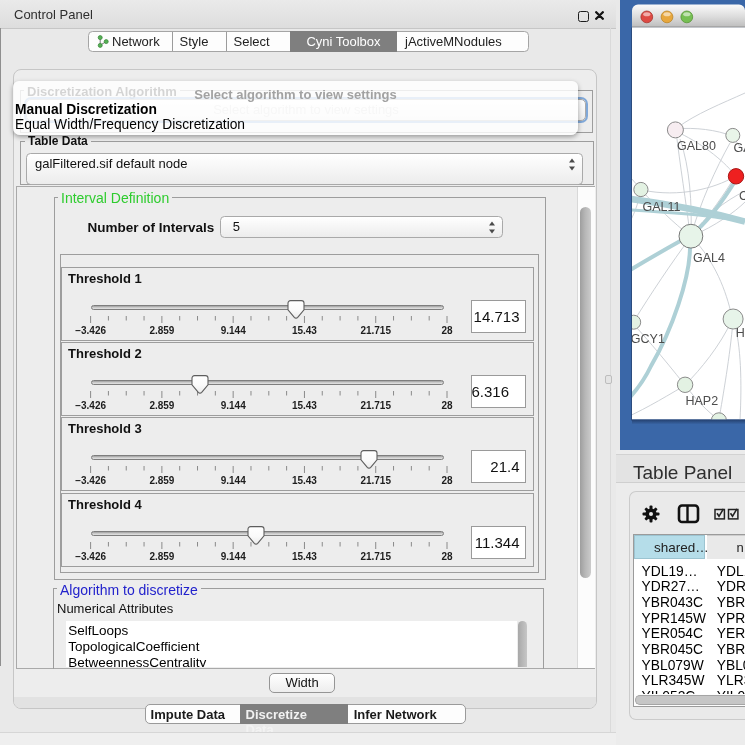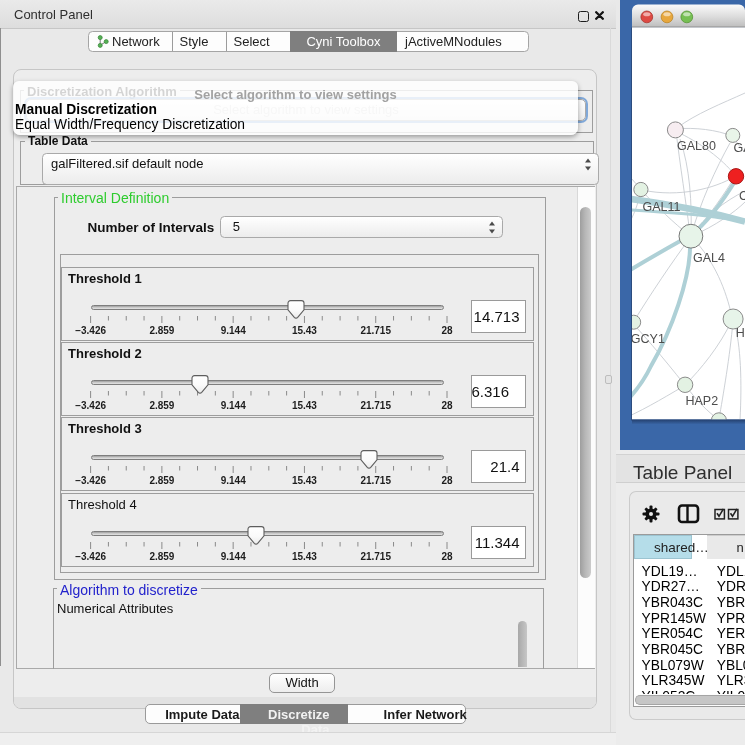--- a/index.html
+++ b/index.html
@@ -1,18 +1,18 @@
 <!DOCTYPE html>
 <html><head><meta charset="utf-8">
 <style>
 * { margin:0; padding:0; font-family:"Liberation Sans", sans-serif; }
 html,body { width:745px; height:745px; }
 #root { position:relative; width:745px; height:745px; background:#e9e9e9; overflow:hidden; }
 .tabtxt { position:absolute; top:33.5px; font-size:13px; font-weight:normal; color:#222; }
-.btabtxt { position:absolute; top:707px; font-size:13px; font-weight:bold; text-align:right; }
+.btabtxt { position:absolute; top:707px; font-size:13px; font-weight:bold; text-align:left;margin-left:6px; }
 .combo { position:absolute; background:linear-gradient(180deg,#ffffff,#ececec); border:1px solid #a9a9a9; border-radius:4.5px; box-sizing:border-box; font-size:13px; color:#111; line-height:19px; }
 </style></head>
 <body>
 <div id="root">
 
 <div style="position:absolute;left:0;top:0;width:616px;height:28px;background:linear-gradient(180deg,#eaeaea,#dddddd);border-bottom:1px solid #c6c6c6"></div>
 <div style="position:absolute;left:14px;top:7px;font-size:13px;color:#2e2e2e">Control Panel</div>
 <div style="position:absolute;left:577.5px;top:10.5px;width:9px;height:9px;border:1.6px solid #1c1c1c;border-radius:2.5px"></div>
 <svg style="position:absolute;left:594.5px;top:11px;width:9px;height:9px" viewBox="0 0 9 9">
       <path d="M1.2,1.2 L7.8,7.8 M7.8,1.2 L1.2,7.8" stroke="#141414" stroke-width="2.3" stroke-linecap="round"></path>
@@ -34,21 +34,21 @@
 <div class="tabtxt" style="left:290px;width:107px;text-align:center;color:#fff">Cyni Toolbox</div>
 <div class="tabtxt" style="left:405px">jActiveMNodules</div>
 
 <div style="position:absolute;left:12.6px;top:68.6px;width:584.5px;height:640px;background:#ededed;border:1px solid #c6c6c6;border-radius:8px;box-sizing:border-box"></div>
 <div style="position:absolute;left:13.6px;top:697px;width:582.5px;height:11px;background:#e2e2e2;border-radius:0 0 7px 7px"></div>
 <div style="position:absolute;left:0px;top:28px;width:1px;height:638px;background:#8f8f8f"></div>
 <div style="position:absolute;left:610px;top:28px;width:1px;height:704px;background:#dadada"></div>
 
 <div style="position:absolute;left:20px;top:140.5px;width:571.5px;height:42px;border:1px solid #9d9d9d"></div>
 <div style="position:absolute;left:25px;top:134px;font-size:12px;font-weight:bold;color:#111;background:#ededed;padding:0 3px">Table Data</div>
-<div class="combo" style="left:42px;top:153px;width:557px;height:32px">
+<div class="combo" style="left:26px;top:153px;width:557px;height:32px">
   <span style="padding-left:8px">galFiltered.sif default node</span>
   <svg style="position:absolute;right:6px;top:3.5px;width:8px;height:13px" viewBox="0 0 8 13">
         <path d="M4,0.5 L7,4.4 L1,4.4 z" fill="#4a4a4a"></path>
         <path d="M4,12.5 L7,8.6 L1,8.6 z" fill="#4a4a4a"></path>
       </svg>
 </div>
 
 <div style="position:absolute;left:16px;top:186px;width:579px;height:482.5px;border:1px solid #a9a9a9;box-sizing:border-box"></div>
 <div style="position:absolute;left:577px;top:187px;width:17.5px;height:480.5px;background:#fcfcfc;border-left:1px solid #d8d8d8;box-sizing:border-box"></div>
 <div style="position:absolute;left:579.5px;top:207px;width:11px;height:371px;background:linear-gradient(90deg,#9e9e9e,#b6b6b6 45%,#cbcbcb);border-radius:6px"></div>
@@ -192,21 +192,21 @@
           <stop offset="0" stop-color="#ffffff"></stop>
           <stop offset="0.55" stop-color="#fafafa"></stop>
           <stop offset="1" stop-color="#ebebeb"></stop>
         </linearGradient>
       </defs>
       <path d="M3.5,0.6 L14.5,0.6 A2.5,2.5 0 0 1 17,3.1 L17,9.8 L10.7,17.4 A2.3,2.3 0 0 1 7.3,17.4 L1,9.8 L1,3.1 A2.5,2.5 0 0 1 3.5,0.6 Z" fill="url(#th417)" stroke="#5d5d5d" stroke-width="1.1"></path>
     </svg>
 <div style="position:absolute;left:470.5px;top:450px;width:55px;height:33px;background:#fff;border:1px solid #9a9a9a;box-sizing:border-box;font-size:15px;color:#111;text-align:right;line-height:31px;padding-right:5px">21.4</div>
 
 <div style="position:absolute;left:61.3px;top:493px;width:471px;height:72px;border:1px solid #9d9d9d"></div>
-<div style="position:absolute;left:68px;top:497px;font-size:13px;font-weight:normal;color:#111">Threshold 4</div>
+<div style="position:absolute;left:68px;top:497px;font-size:13px;font-weight:bold;color:#111">Threshold 4</div>
 <div style="position:absolute;left:90.6px;top:530.8px;width:353px;height:5.5px;box-sizing:border-box;border:1px solid #7e7e7e;border-radius:3.5px;background:linear-gradient(180deg,#9e9e9e,#cecece 55%,#e3e3e3)"></div>
 <svg style="position:absolute;left:0px;top:541.5px;width:540px;height:9px" viewBox="0 0 540 9">
       <line x1="90.60" y1="0" x2="90.60" y2="7" stroke="#8a8a8a" stroke-width="1"></line>
       <line x1="108.42" y1="0" x2="108.42" y2="4.5" stroke="#8a8a8a" stroke-width="1"></line>
       <line x1="126.24" y1="0" x2="126.24" y2="4.5" stroke="#8a8a8a" stroke-width="1"></line>
       <line x1="144.06" y1="0" x2="144.06" y2="4.5" stroke="#8a8a8a" stroke-width="1"></line>
       <line x1="161.88" y1="0" x2="161.88" y2="7" stroke="#8a8a8a" stroke-width="1"></line>
       <line x1="179.70" y1="0" x2="179.70" y2="4.5" stroke="#8a8a8a" stroke-width="1"></line>
       <line x1="197.52" y1="0" x2="197.52" y2="4.5" stroke="#8a8a8a" stroke-width="1"></line>
       <line x1="215.34" y1="0" x2="215.34" y2="4.5" stroke="#8a8a8a" stroke-width="1"></line>
@@ -238,20 +238,23 @@
           <stop offset="1" stop-color="#ebebeb"></stop>
         </linearGradient>
       </defs>
       <path d="M3.5,0.6 L14.5,0.6 A2.5,2.5 0 0 1 17,3.1 L17,9.8 L10.7,17.4 A2.3,2.3 0 0 1 7.3,17.4 L1,9.8 L1,3.1 A2.5,2.5 0 0 1 3.5,0.6 Z" fill="url(#th493)" stroke="#5d5d5d" stroke-width="1.1"></path>
     </svg>
 <div style="position:absolute;left:470.5px;top:526px;width:55px;height:33px;background:#fff;border:1px solid #9a9a9a;box-sizing:border-box;font-size:15px;color:#111;text-align:right;line-height:31px;padding-right:5px">11.344</div>
 
 <div style="position:absolute;left:52.6px;top:588px;width:489px;height:80px;border:1px solid #9d9d9d;border-bottom:none"></div>
 <div style="position:absolute;left:57px;top:581.5px;font-size:14px;color:#2222cc;background:#ededed;padding:0 3px">Algorithm to discretize</div>
 <div style="position:absolute;left:57px;top:601px;font-size:13px;font-weight:normal;color:#111">Numerical Attributes</div>
+<div style="position:absolute;left:66.3px;top:620.5px;width:450.5px;height:46.5px;background:#fff;overflow:hidden">
+  <div style="padding:2px 0 0 2px;font-size:13.5px;color:#000;line-height:16.4px">SelfLoops<br>TopologicalCoefficient<br>BetweennessCentrality</div>
+</div>
 <div style="position:absolute;left:517.5px;top:620.5px;width:9.5px;height:46.5px;background:linear-gradient(90deg,#a8a8a8,#c6c6c6);border-radius:5px 5px 0 0"></div>
 
 <div style="position:absolute;left:269px;top:673px;width:66px;height:20px;background:linear-gradient(180deg,#ffffff,#ededed);border:1px solid #959595;border-radius:5px;box-sizing:border-box;font-size:13px;color:#111;text-align:center;line-height:18px">Width</div>
 
 <div style="position:absolute;left:144.6px;top:703.7px;width:321.7px;height:20px;background:#fdfdfd;border:1px solid #9a9a9a;border-radius:5px;box-sizing:border-box"></div>
 <div style="position:absolute;left:239.5px;top:703.7px;width:108.2px;height:20px;background:#7f7f7f"></div>
 <div class="btabtxt" style="left:144.6px;width:95px;color:#1a1a1a">Impute Data</div>
 <div class="btabtxt" style="left:239.5px;width:90px;color:#f2f2f2">Discretize Data</div>
 <div class="btabtxt" style="left:347.7px;width:119px;color:#1a1a1a">Infer Network</div>
 <div style="position:absolute;left:0;top:731.6px;width:620px;height:1px;background:#d6d6d6"></div>
@@ -378,21 +381,21 @@
 <line x1="10.5" y1="2.5" x2="10.5" y2="19" stroke="#111" stroke-width="2.4"></line>
 </svg>
 <svg style="position:absolute;left:713.5px;top:508px;width:26px;height:12px" viewBox="0 0 26 12">
 <rect x="1" y="1.5" width="9.4" height="9.4" fill="none" stroke="#222" stroke-width="1.5"></rect>
 <path d="M3,5.3 L5,8.3 L9.4,0.8" stroke="#222" stroke-width="1.6" fill="none"></path>
 <rect x="14.5" y="1.5" width="9.4" height="9.4" fill="none" stroke="#222" stroke-width="1.5"></rect>
 <path d="M16.5,5.3 L18.5,8.3 L22.9,0.8" stroke="#222" stroke-width="1.6" fill="none"></path>
 </svg>
 
 <div style="position:absolute;left:633px;top:534px;width:112px;height:172.5px;background:#fff;border:1px solid #9b9b9b;border-right:none;box-sizing:border-box"></div>
-<div style="position:absolute;left:634px;top:535px;width:58px;height:24.2px;background:#b5dde9;border:1px solid #9cc4d1;box-sizing:border-box;font-size:13.5px;color:#222;line-height:23px;padding-left:19px">shared…</div>
+<div style="position:absolute;left:634px;top:535px;width:71px;height:24.2px;background:#b5dde9;border:1px solid #9cc4d1;box-sizing:border-box;font-size:13.5px;color:#222;line-height:23px;padding-left:19px">shared…</div>
 <div style="position:absolute;left:707.4px;top:535px;width:37.6px;height:24.2px;background:#e9e9e9;border-top:1px solid #cdcdcd;box-sizing:border-box;font-size:13px;color:#222;padding-left:29px;line-height:23px">n</div>
 
 <div style="position:absolute;left:641.6px;top:563.5px;font-size:13.8px;color:#000">YDL19…</div>
     <div style="position:absolute;left:716.8px;top:563.5px;width:28.2px;overflow:hidden;font-size:13.8px;color:#000;white-space:nowrap">YDL194W</div>
     <div style="position:absolute;left:641.6px;top:579.2px;font-size:13.8px;color:#000">YDR27…</div>
     <div style="position:absolute;left:716.8px;top:579.2px;width:28.2px;overflow:hidden;font-size:13.8px;color:#000;white-space:nowrap">YDR277C</div>
     <div style="position:absolute;left:641.6px;top:594.9px;font-size:13.8px;color:#000">YBR043C</div>
     <div style="position:absolute;left:716.8px;top:594.9px;width:28.2px;overflow:hidden;font-size:13.8px;color:#000;white-space:nowrap">YBR043C</div>
     <div style="position:absolute;left:641.6px;top:610.6px;font-size:13.8px;color:#000">YPR145W</div>
     <div style="position:absolute;left:716.8px;top:610.6px;width:28.2px;overflow:hidden;font-size:13.8px;color:#000;white-space:nowrap">YPR145W</div>

